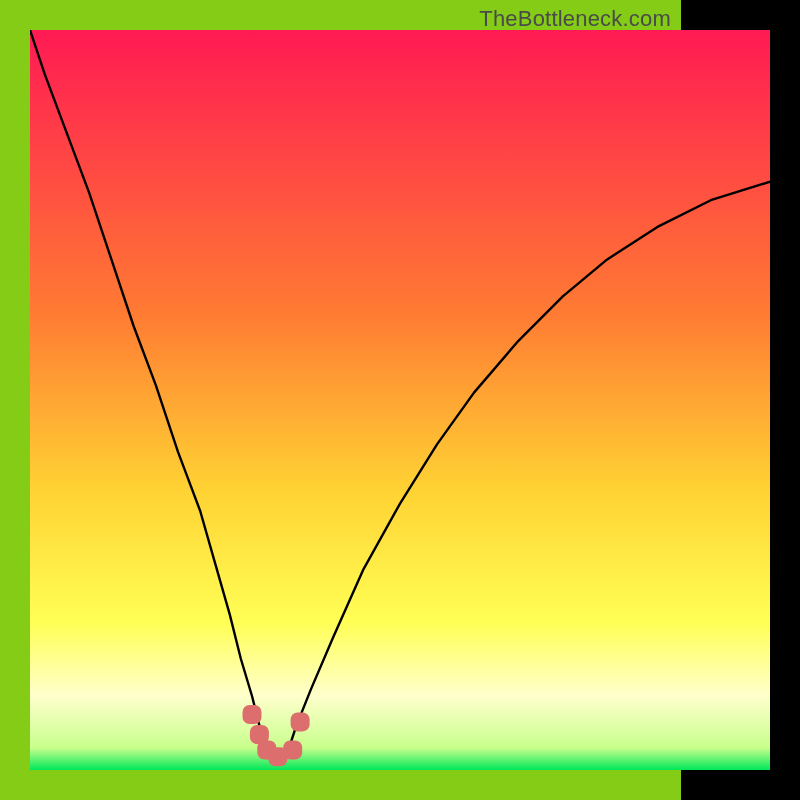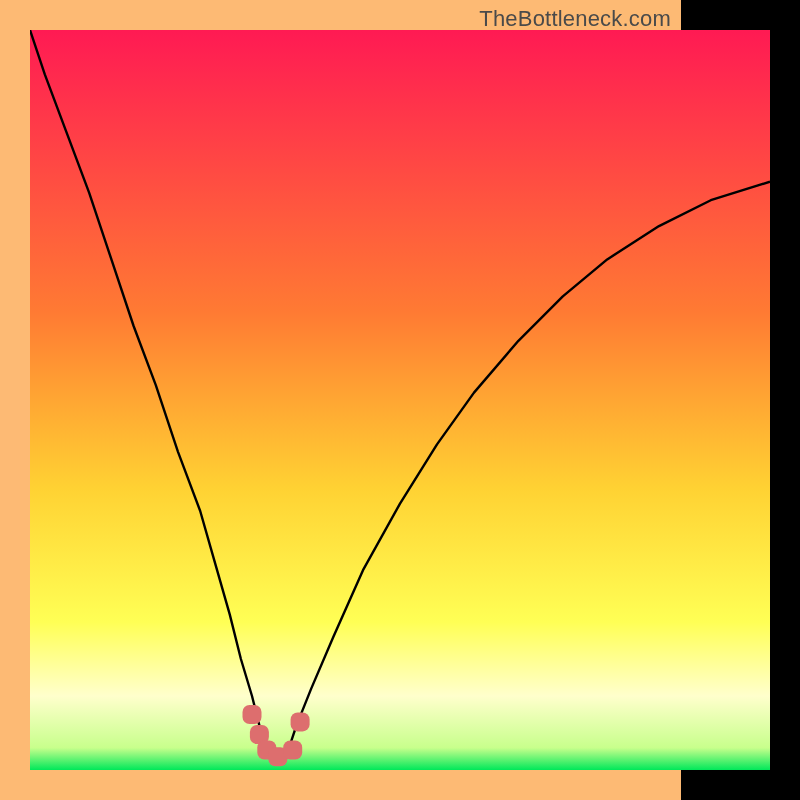--- a/index.html
+++ b/index.html
@@ -1,16 +1,16 @@
 <!DOCTYPE html>
 <html><head>
 <meta charset="utf-8">
 <style>
 html,body{margin:0;padding:0;width:800px;height:800px;overflow:hidden;background:#000;font-family:Arial,Helvetica,sans-serif}
-.frame{position:absolute;left:0;top:0;width:681px;height:800px;background:#fdba74}
+.frame{position:absolute;left:0;top:0;width:681px;height:800px;background:#84cc16}
 .plot{position:absolute;left:30px;top:30px;width:740px;height:740px}
 .gradient{position:absolute;left:0;top:0;width:740px;height:740px}
 svg{position:absolute;left:0;top:0}
 .watermark{position:absolute;top:6px;right:10px;color:#4a4a4a;font-size:22px;font-weight:500;letter-spacing:.2px}
 </style>
 </head>
 <body>
 
 <div class="frame">
   <div class="plot">

